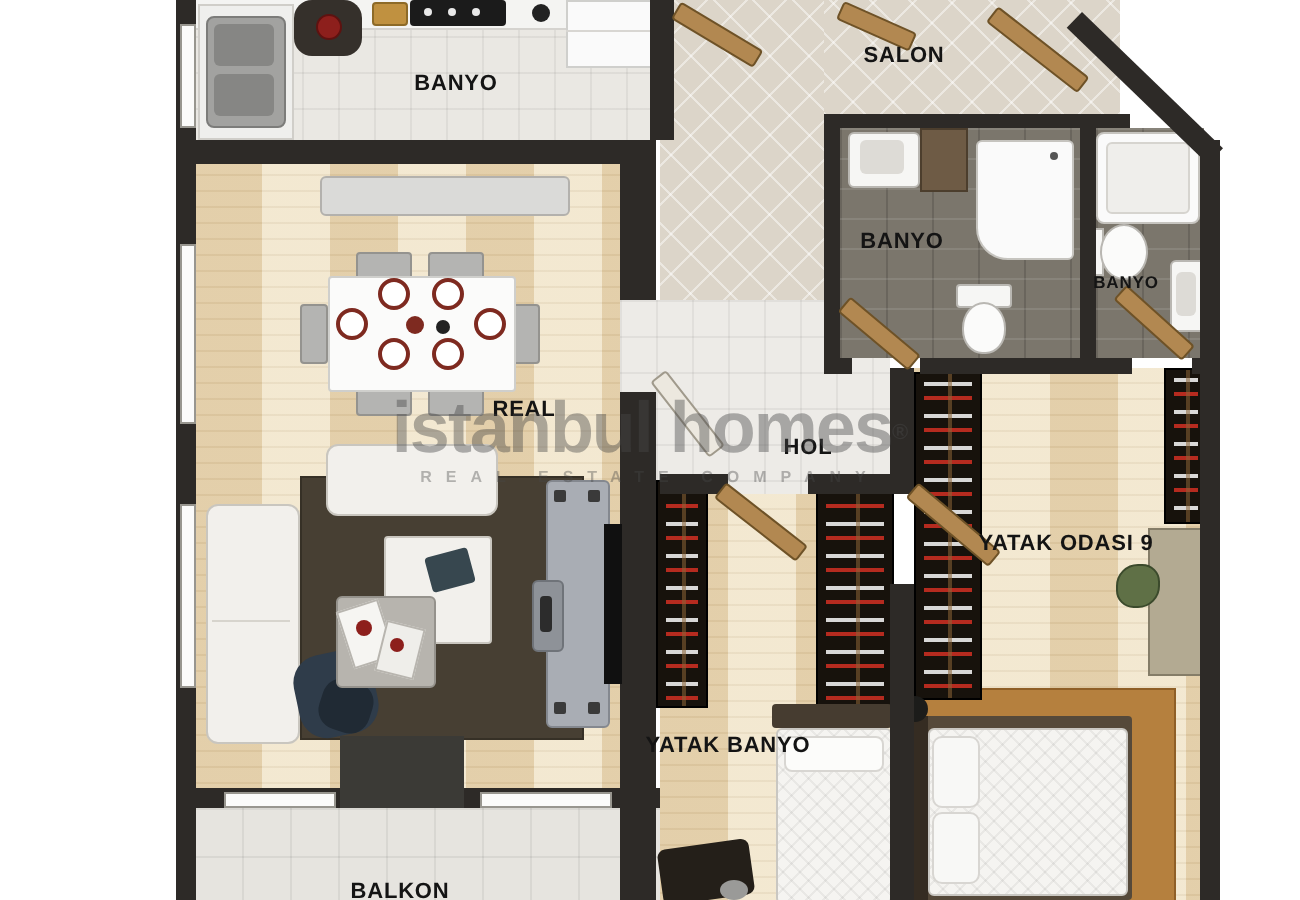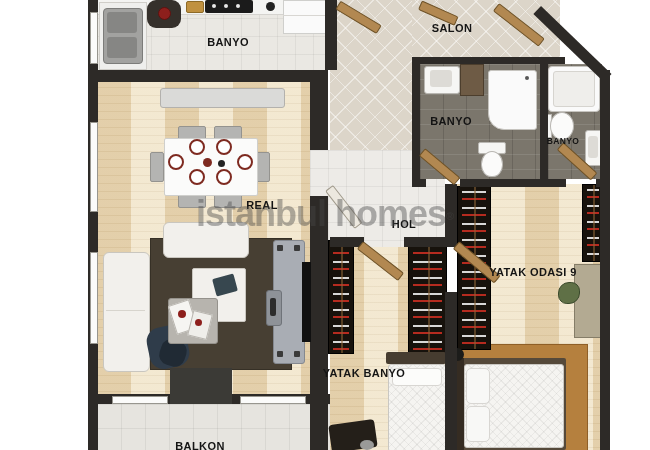--- a/index.html
+++ b/index.html
@@ -199,15 +199,16 @@
   <div class="rlabel" style="left:262px;top:205px;">REAL</div>
   <div class="rlabel" style="left:404px;top:224px;">HOL</div>
   <div class="rlabel" style="left:533px;top:272px;">YATAK ODASI 9</div>
   <div class="rlabel" style="left:364px;top:373px;">YATAK BANYO</div>
   <div class="rlabel" style="left:200px;top:446px;">BALKON</div>
 
   <div id="watermark">
     <div>
       <span id="wm-brand">istanbul homes</span><span id="wm-reg">®</span>
     </div>
+    <div id="wm-tag">REAL ESTATE COMPANY</div>
   </div>
 
 </div>
 
 </body></html>

